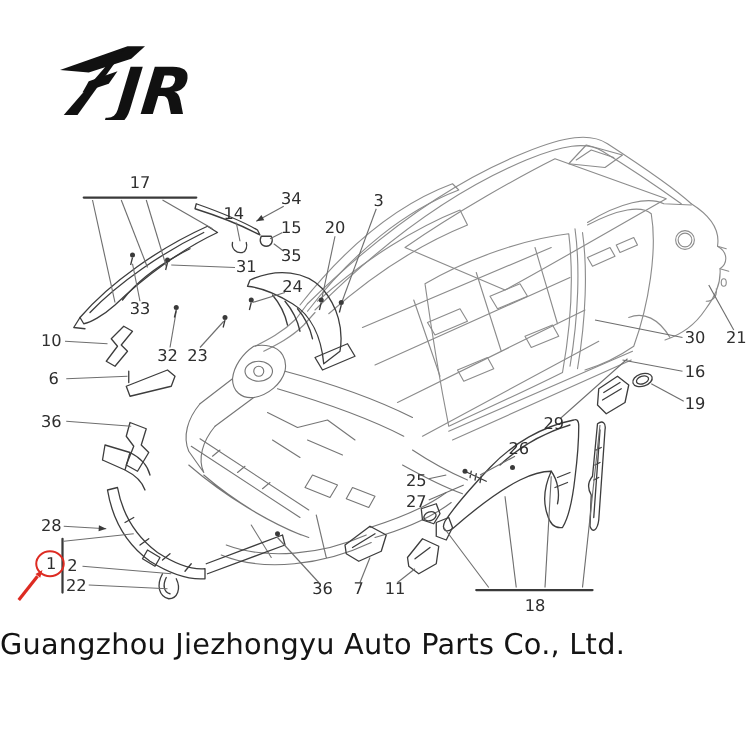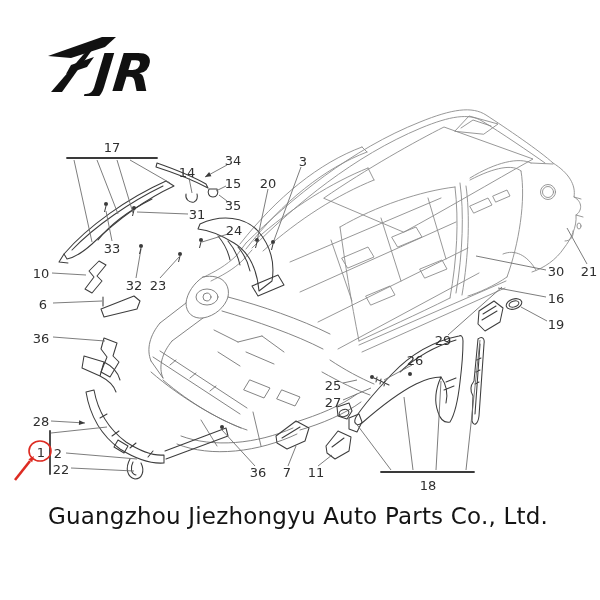--- a/index.html
+++ b/index.html
@@ -3,21 +3,21 @@
 <meta charset="utf-8">
 <style>
   html,body{margin:0;padding:0;}
   .page{
     position:relative;width:600px;height:600px;background:#ffffff;overflow:hidden;
     font-family:"DejaVu Sans","Liberation Sans",sans-serif;
   }
   .logo{position:absolute;left:40px;top:32px;width:120px;height:64px;}
   .diagram{position:absolute;left:0;top:0;width:600px;height:600px;}
   .footer{
-    position:absolute;left:0;top:503px;width:596px;text-align:center;
+    position:absolute;left:0;top:503px;width:596px;text-align:left;
     font-size:23px;color:#141414;letter-spacing:0.2px;
     font-family:"DejaVu Sans","Liberation Sans",sans-serif;
   }
   .art{fill:none;stroke-linecap:round;stroke-linejoin:round;}
   .body-ln{stroke:#8c8c8c;stroke-width:0.9;}
   .struct-ln{stroke:#767676;stroke-width:0.9;}
   .part-ln{stroke:#3d3d3d;stroke-width:1.05;}
 </style>
 </head>
 <body>

